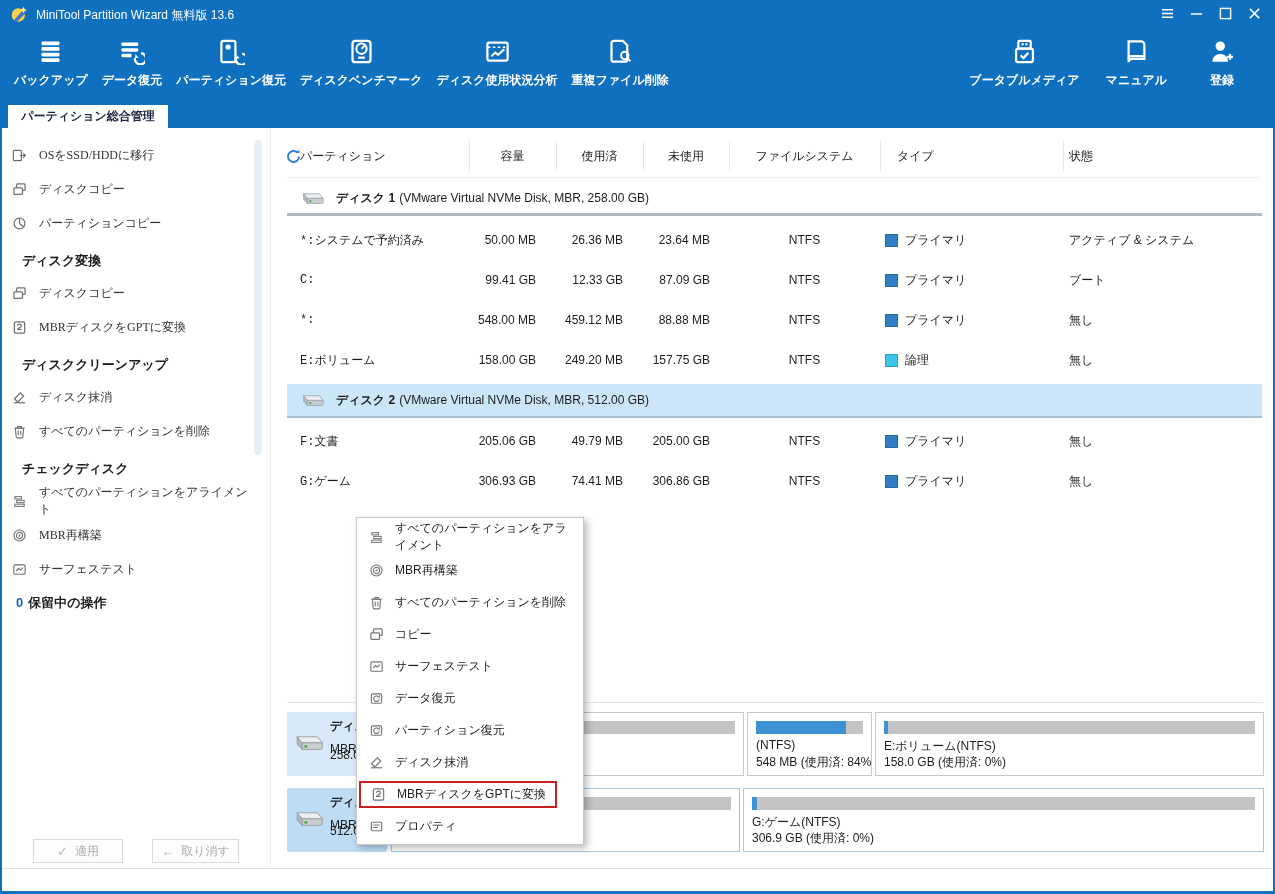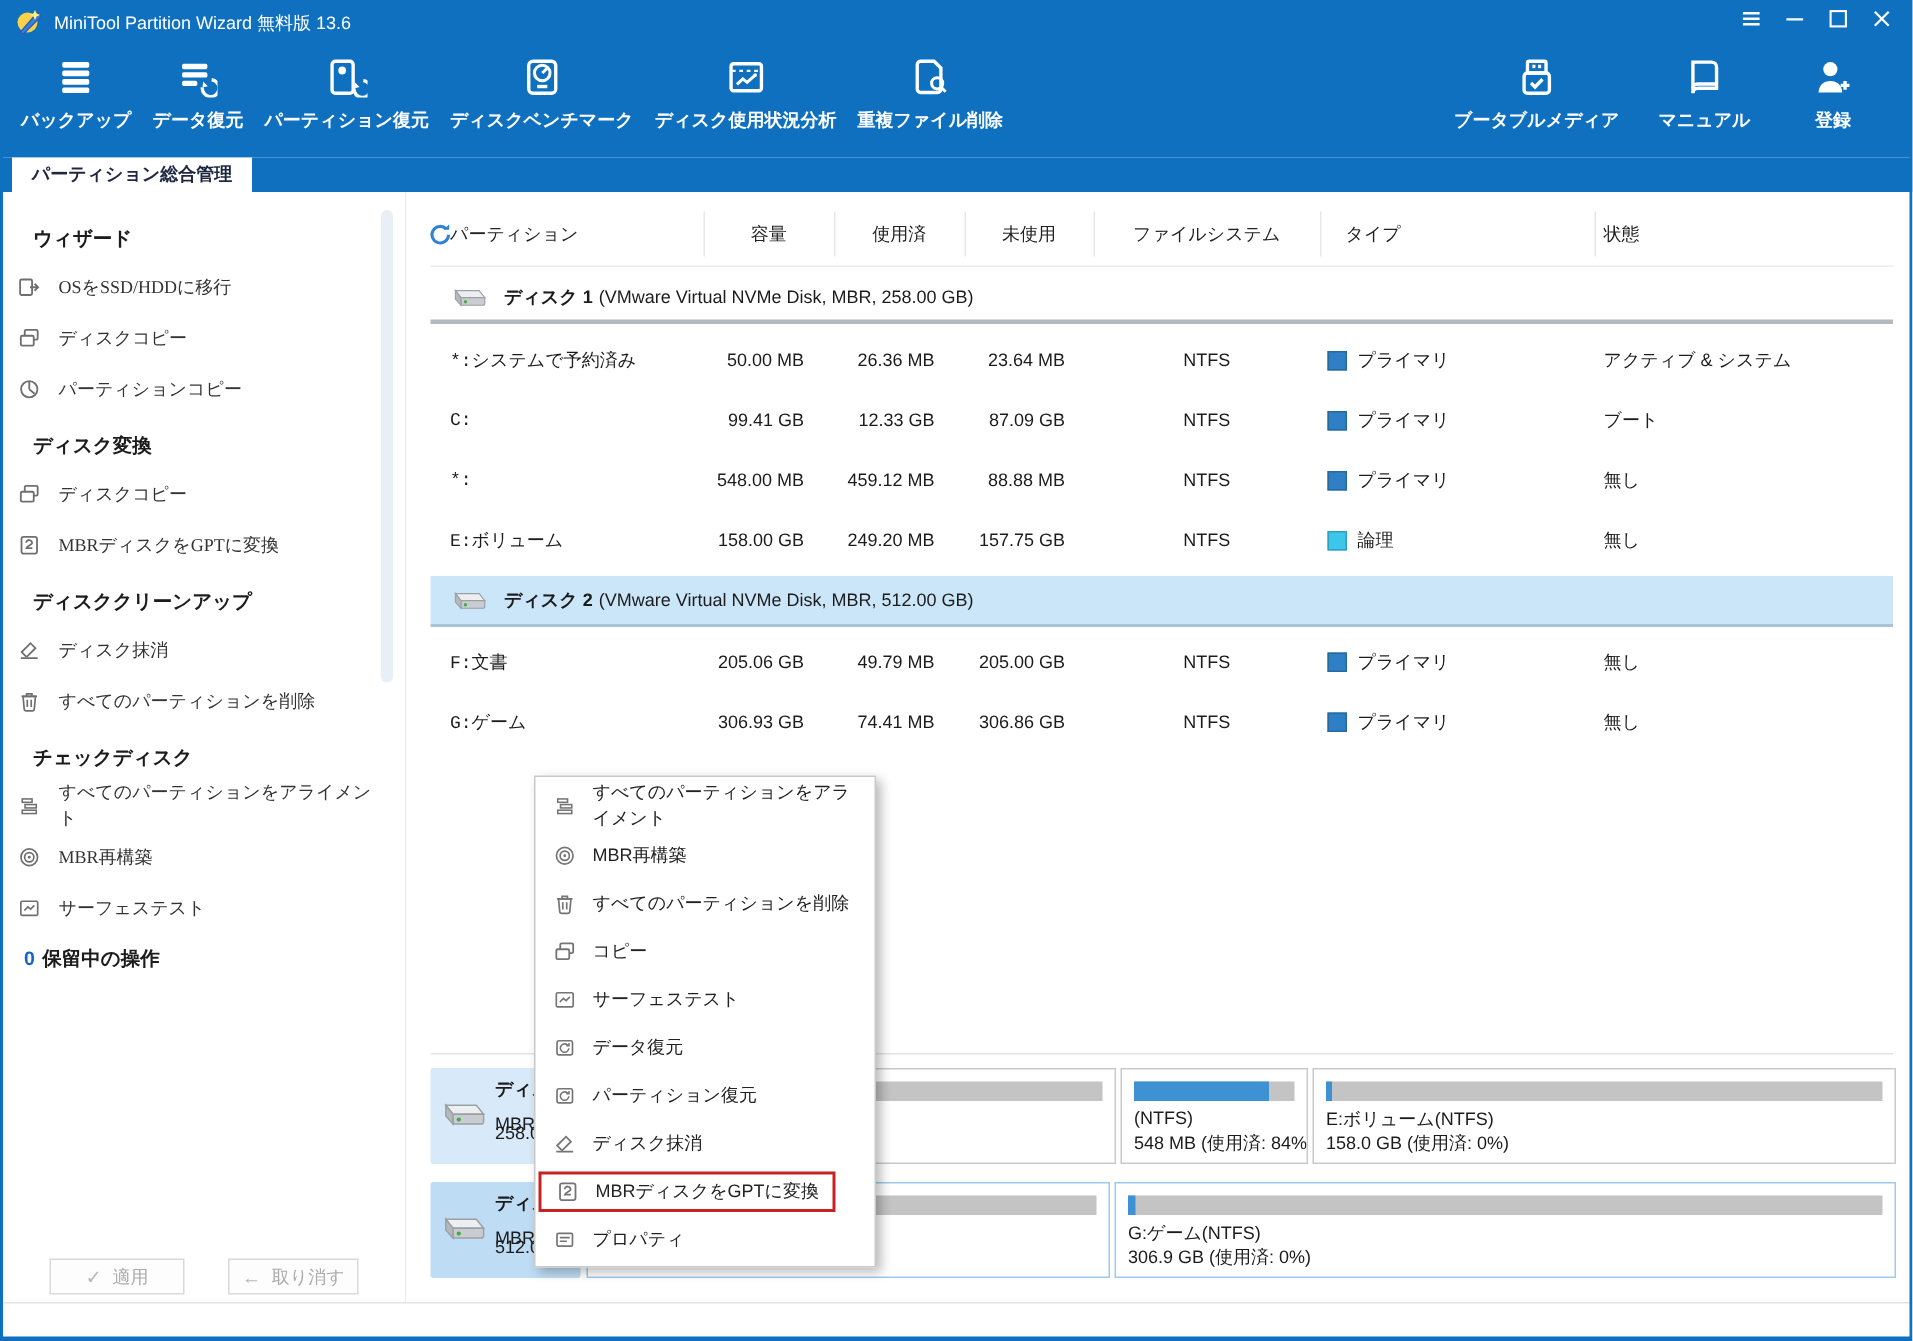--- a/index.html
+++ b/index.html
@@ -243,21 +243,20 @@
       </div>
     </div>
 </div>
 
 <div class="tabstrip">
   <div class="tab">パーティション総合管理</div>
 </div>
 
 <div class="sidebar">
   <div class="side-flow">
-      <div class="section-title">ウィザード</div>
       <div class="side-item">
         <span class="ico">
           <svg viewBox="0 0 16 16">
             <rect x="1.5" y="2.5" width="8.5" height="11" rx="1" fill="none" stroke="currentColor" stroke-width="1.3"></rect>
             <path d="M8.5 8h5.5M11.8 5.5 14.3 8l-2.5 2.5" fill="none" stroke="currentColor" stroke-width="1.3"></path>
           </svg>
         </span>
         <span>OSをSSD/HDDに移行</span>
       </div>
       <div class="side-item">

